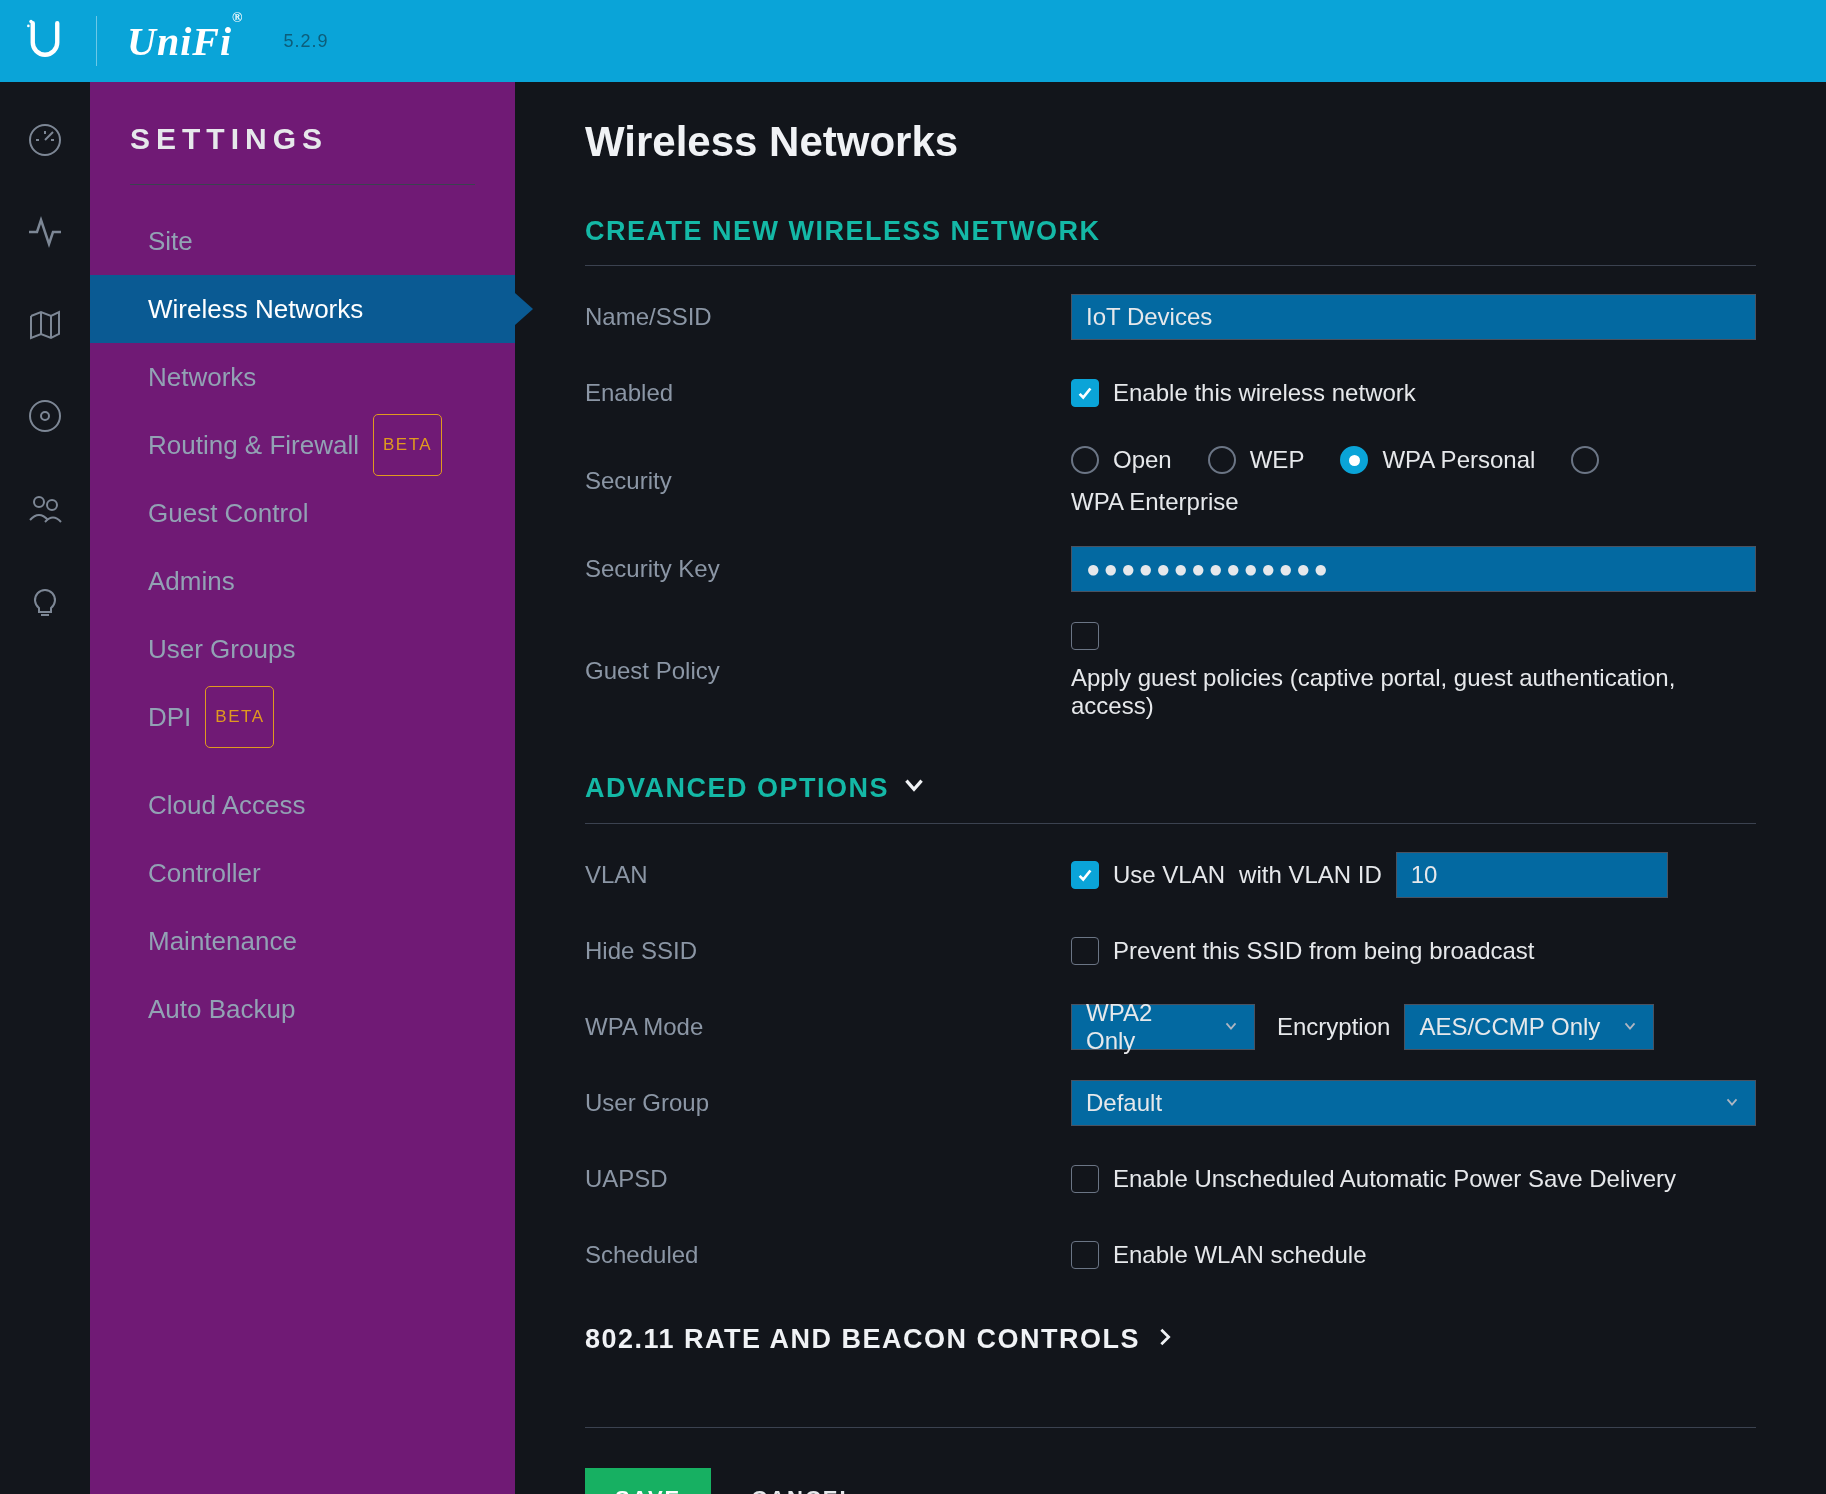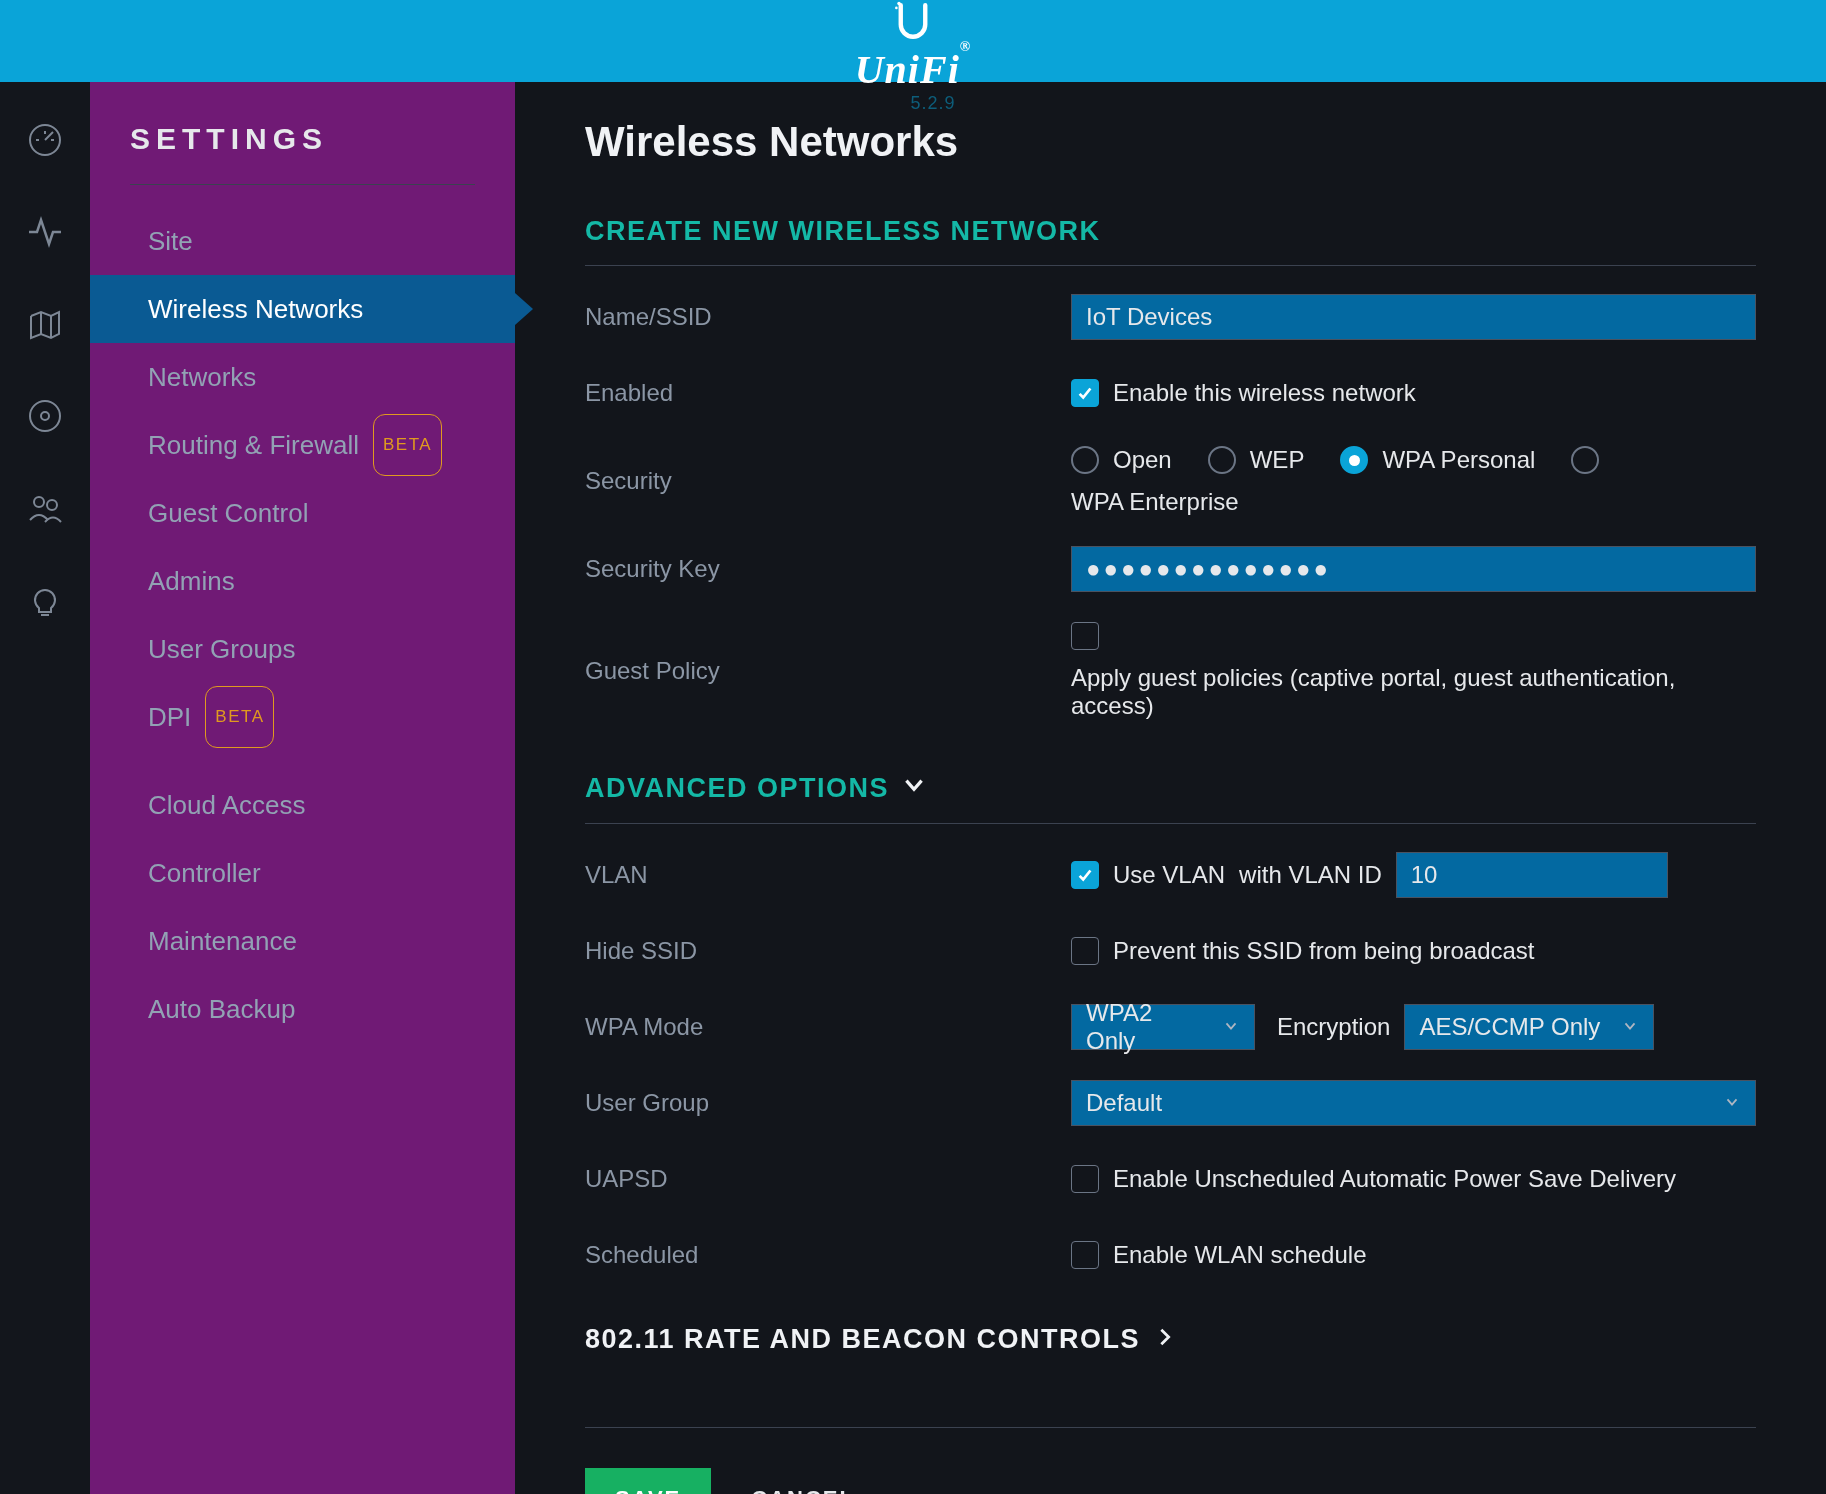--- a/index.html
+++ b/index.html
@@ -1,20 +1,20 @@
 <!DOCTYPE html>
 <html><head>
 <meta charset="utf-8">
 <style>
   * { box-sizing: border-box; margin: 0; padding: 0; }
   html, body { width: 1826px; height: 1494px; font-family: -apple-system, "Helvetica Neue", Arial, sans-serif; background: #12151b; color: #cfd4dc; overflow: hidden; }
   body { transform-origin: top left; }
 
   
-  .header { height: 82px; background: #0aa4d8; display: flex; align-items: center; padding: 0 24px; flex-direction: column; }
+  .header { height: 82px; background: #0aa4d8; display: flex; align-items: center; padding: 0 24px; }
   .header .u-logo svg { height: 42px; width: 42px; }
   .header .divider { width: 1px; height: 50px; background: rgba(255,255,255,0.4); margin: 0 30px; }
   .header .brand { font-family: Georgia, 'Times New Roman', serif; font-style: italic; font-weight: 600; font-size: 40px; color: #fff; letter-spacing: 1px; position: relative; }
   .header .brand sup { font-size: 14px; font-style: normal; top: -18px; position: relative; }
   .header .version { color: #0d5d7a; font-size: 18px; margin-left: 40px; letter-spacing: 1px; }
 
   .layout { display: flex; height: calc(100% - 82px); }
 
   
   .rail { width: 90px; background: #13161c; display: flex; flex-direction: column; align-items: center; padding-top: 40px; gap: 56px; }
@@ -22,21 +22,21 @@
   .rail .rail-icon svg { width: 36px; height: 36px; stroke: currentColor; fill: none; }
 
   
   .sidebar { width: 425px; background: #701a75; padding: 40px 0 0 0; }
   .sidebar-inner { padding: 0 40px; }
   .sidebar-title { color: #e6e8eb; font-size: 30px; letter-spacing: 6px; font-weight: 600; padding-bottom: 28px; border-bottom: 1px solid #3b4250; }
   .menu { margin-top: 22px; }
   .menu .item { padding: 0 0 0 58px; height: 68px; display: flex; align-items: center; font-size: 26px; color: #92a2b4; cursor: pointer; position: relative; }
   .menu .item.active { background: #0a5a93; color: #fff; }
   .menu .item.active::after { content: ""; position: absolute; right: -18px; top: 50%; transform: translateY(-50%); border-top: 16px solid transparent; border-bottom: 16px solid transparent; border-left: 18px solid #0a5a93; }
-  .menu .item .beta { margin-left: 14px; font-size: 17px; color: #e09a1f; border: 1.5px solid #e09a1f; border-radius: 12px; padding: 20px 9px; letter-spacing: 1.5px; }
+  .menu .item .beta { margin-left: 14px; font-size: 17px; color: #e09a1f; border: 1.5px solid #e09a1f; border-radius: 5px; padding: 20px 9px; letter-spacing: 1.5px; }
   .menu .group-sep { height: 20px; }
 
   
   .main { flex: 1; padding: 36px 70px 40px 70px; overflow: auto; }
   .page-title { color: #f0f2f5; font-size: 42px; font-weight: 600; margin-bottom: 50px; }
   .section-title { color: #14b8a6; font-size: 27px; font-weight: 700; letter-spacing: 1.5px; padding-bottom: 18px; border-bottom: 1px solid #3b4250; display: flex; align-items: center; gap: 12px; }
   .section-title .chev svg { width: 26px; height: 26px; stroke: #f0f2f5; fill: none; }
   .form { margin-top: 28px; }
   .row { display: flex; align-items: center; min-height: 46px; margin-bottom: 30px; }
   .row .label { width: 486px; color: #8b96a5; font-size: 24px; }

